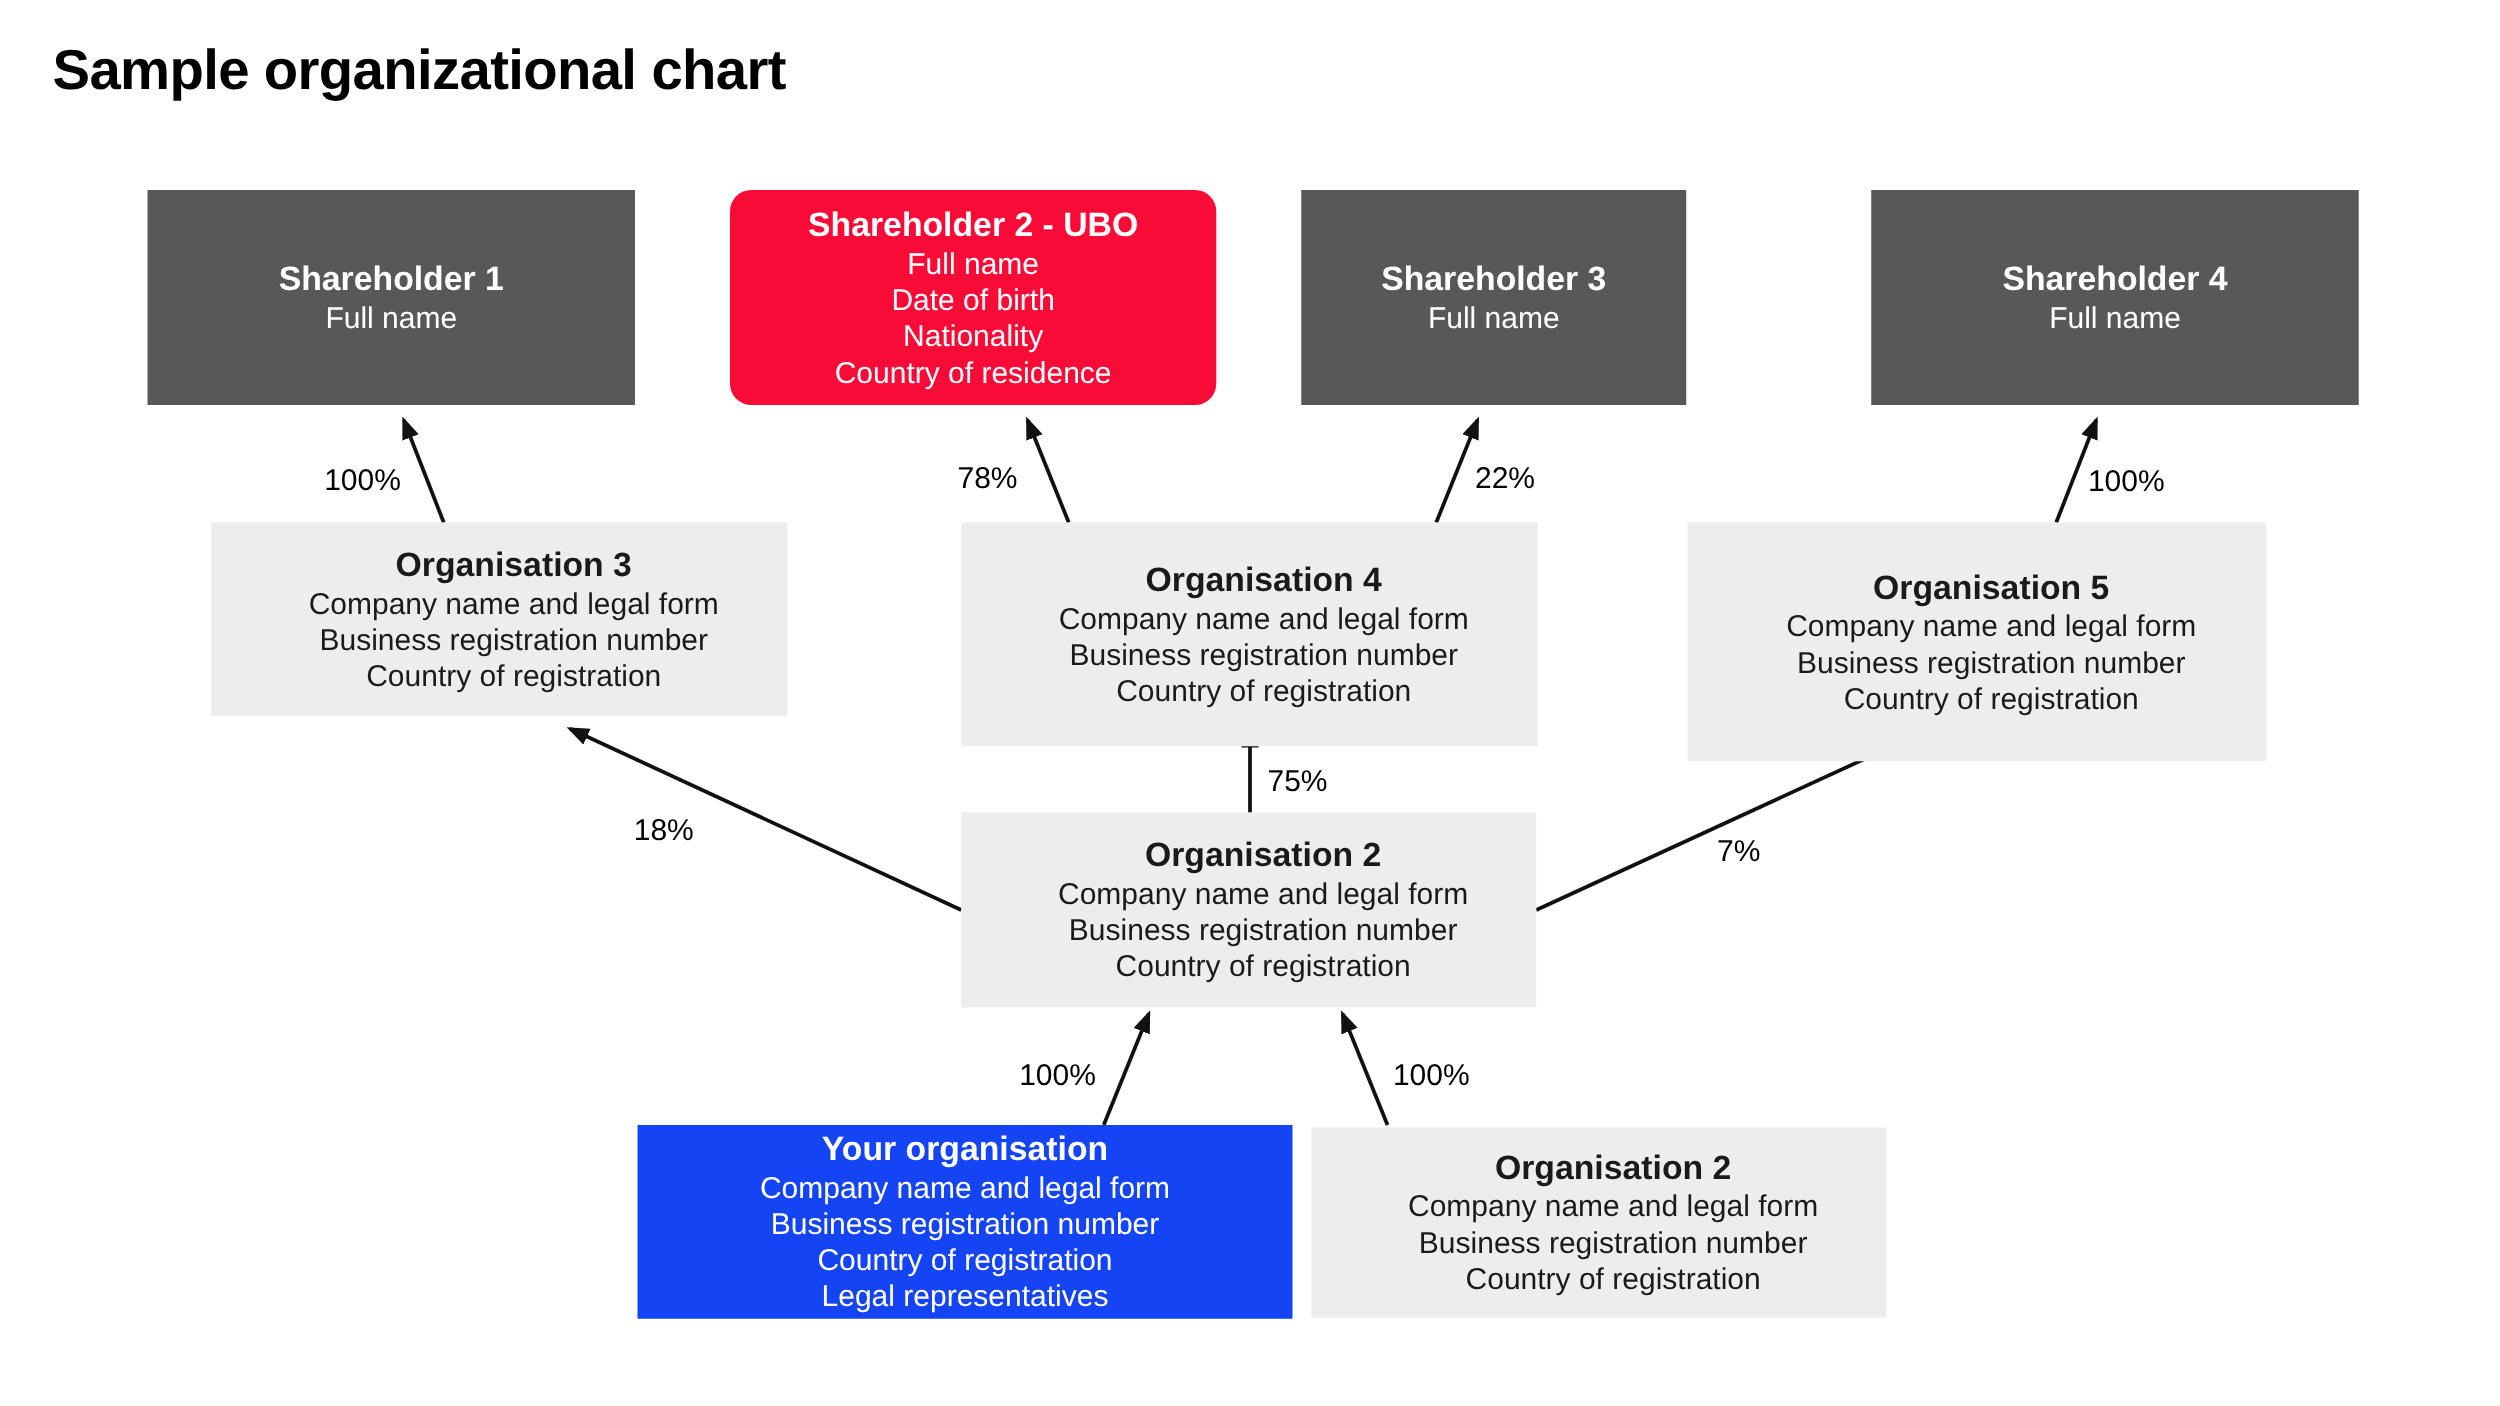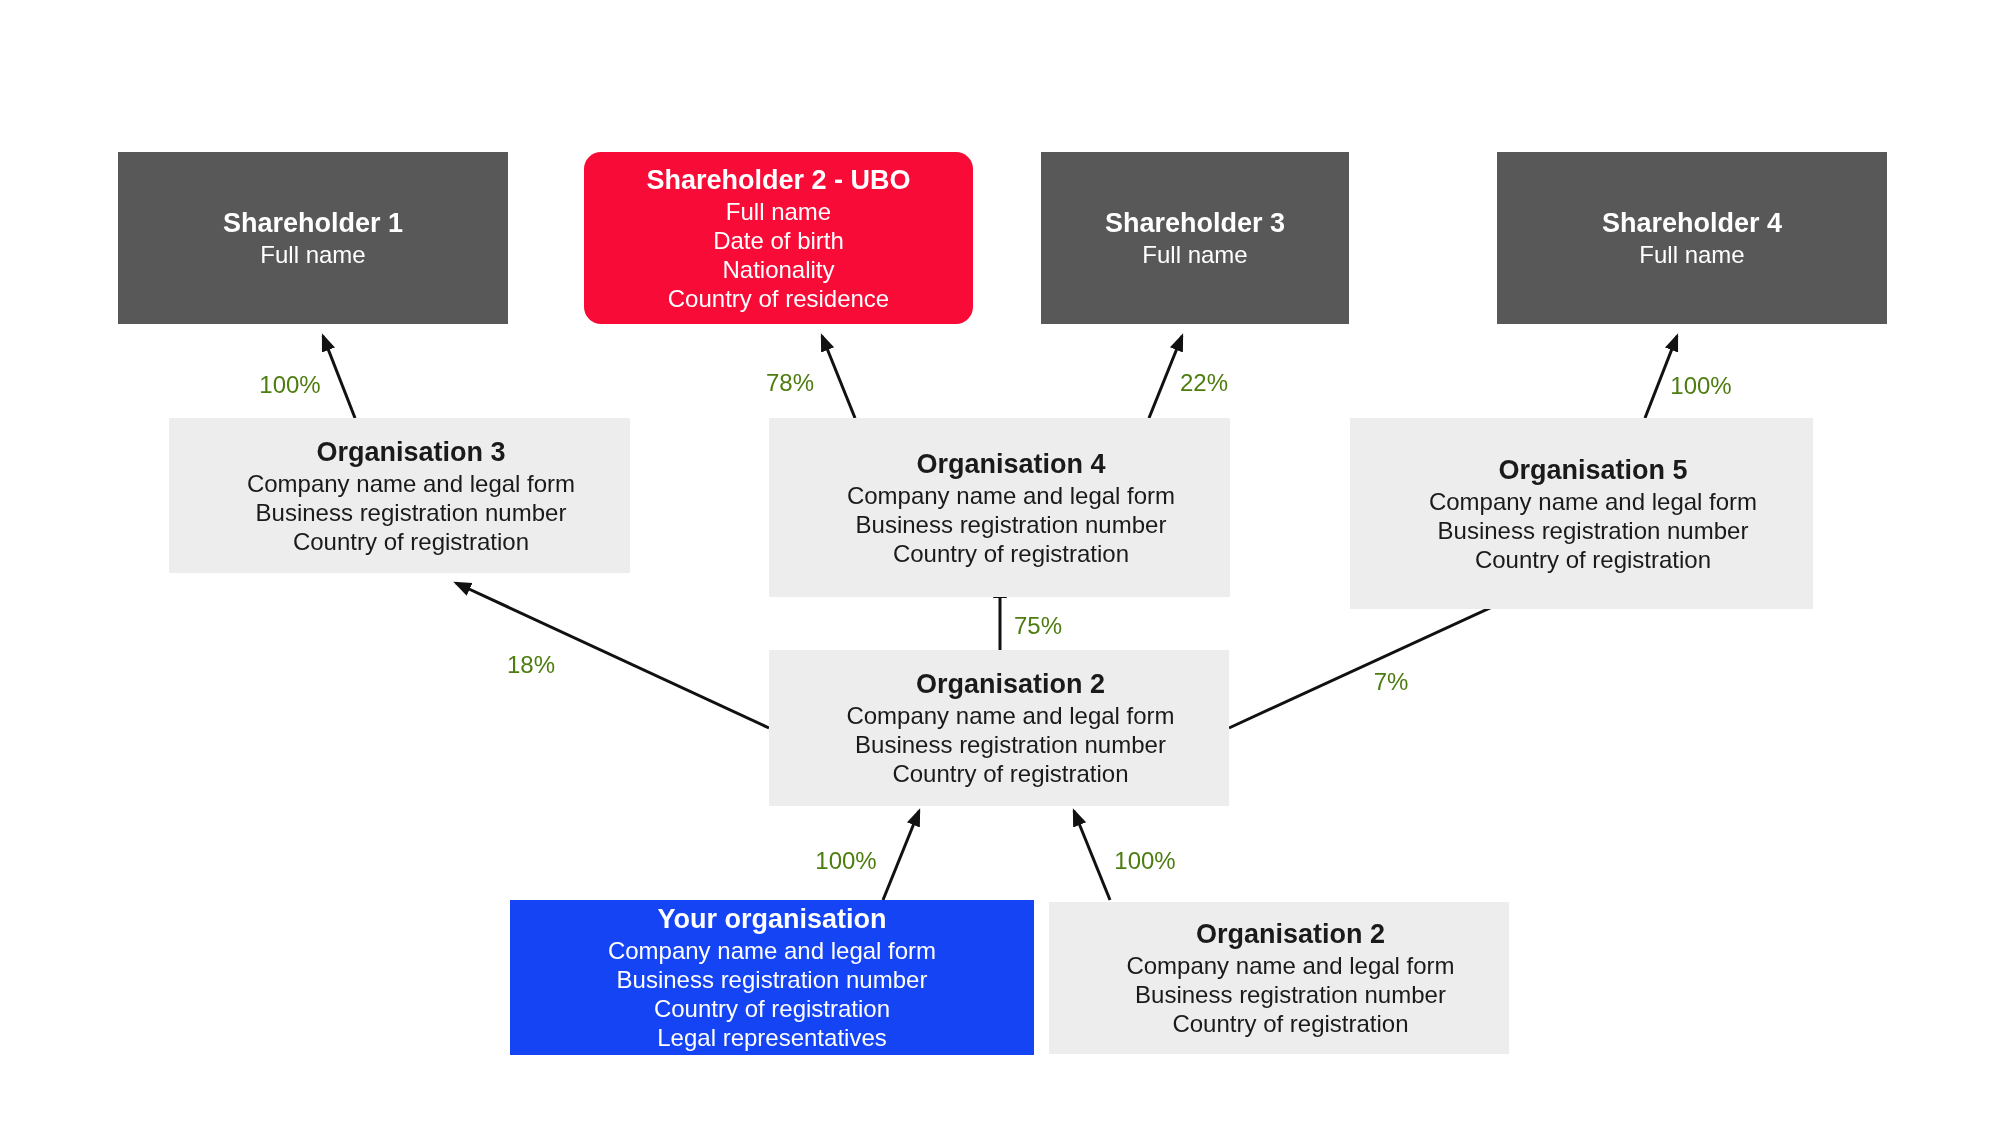--- a/index.html
+++ b/index.html
@@ -33,28 +33,29 @@
     text-align:center;box-sizing:border-box;padding:8px 14px;
   }
   .node .node-title{font-weight:bold;font-size:27px;line-height:33px;}
   .node .node-line{font-size:24px;line-height:29px;}
   .node.dark{background:var(--dark-gray);color:var(--text-light);}
   .node.red{background:var(--red);color:var(--text-light);}
   .node.blue{background:var(--blue);color:var(--text-light);}
   .node.light{background:var(--light-gray);color:var(--text-dark);padding-left:37px;}
   .edge-label{
     position:absolute;transform:translate(-50%,-50%);
-    font-size:24px;color:#4d7c0f;white-space:nowrap;
+    font-size:24px;color:#000000;white-space:nowrap;
   }
 </style>
 </head>
 <body>
 
 <div class="canvas">
 
+  <div class="page-title">Sample organizational chart</div>
 
   <svg class="edges" viewBox="0 0 2000 1125">
     <defs>
       <marker id="ah" markerUnits="userSpaceOnUse" markerWidth="20" markerHeight="16" refX="15" refY="7" orient="auto">
         <path class="ah" d="M0,0 L18,7 L0,14 Z"></path>
       </marker>
     </defs>
     <line x1="355" y1="418" x2="323" y2="336" marker-end="url(#ah)"></line>
     <line x1="855" y1="418" x2="822" y2="336" marker-end="url(#ah)"></line>
     <line x1="1149" y1="418" x2="1182" y2="336" marker-end="url(#ah)"></line>

